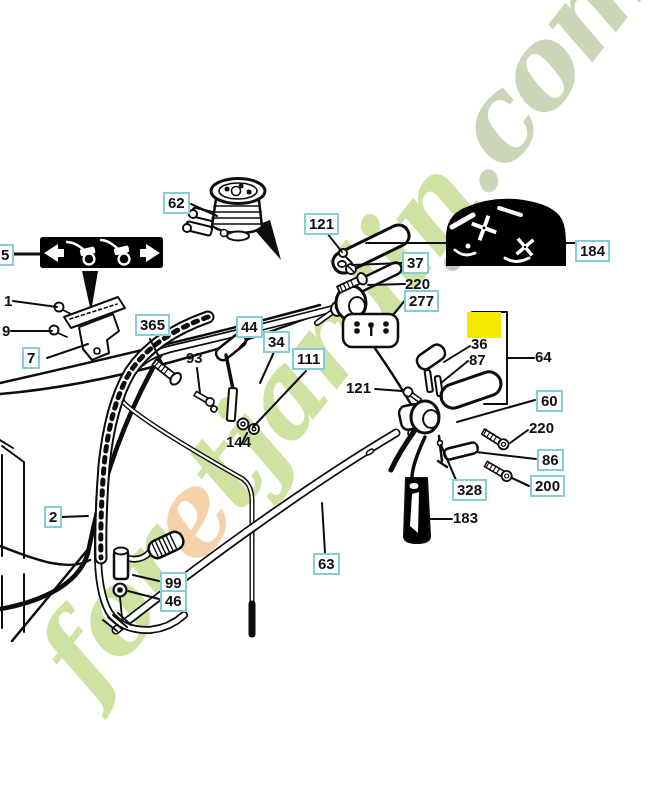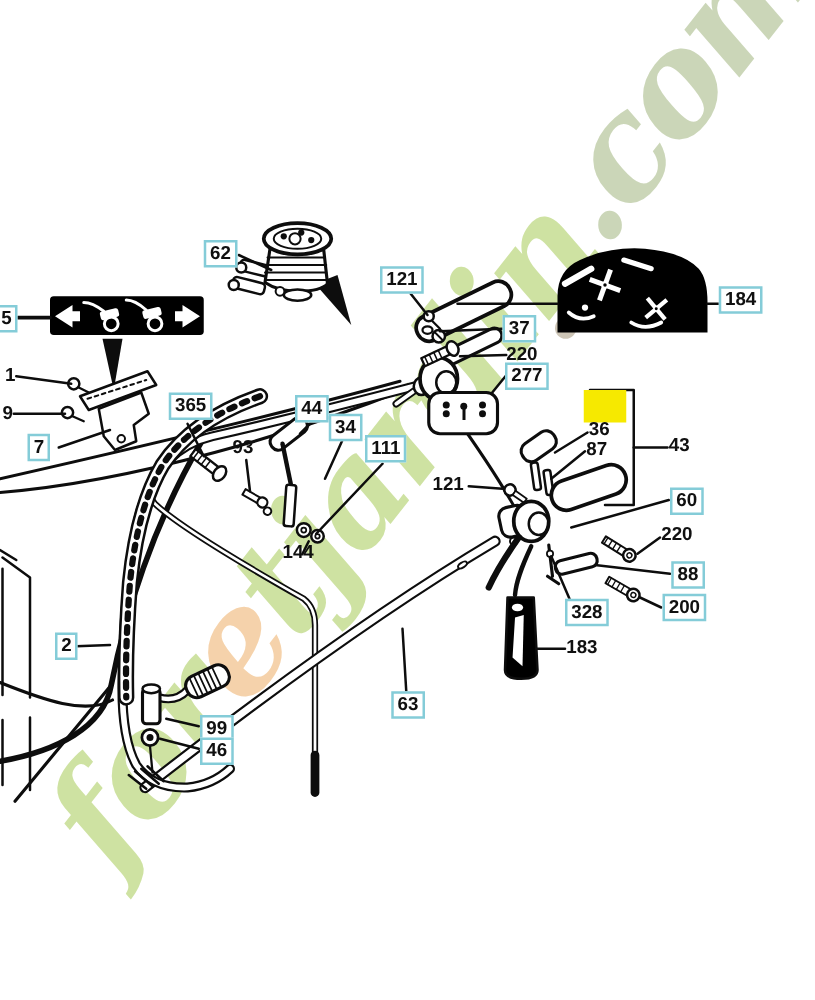--- a/index.html
+++ b/index.html
@@ -281,40 +281,40 @@
       <path d="M159,599 L128,591"></path>
       <path d="M325,553 L322,503"></path>
     </g>
   </svg>
 
   <div class="hl"></div>
 
   <div class="lbl boxed" style="left:-4px;top:244px">5</div>
   <div class="lbl boxed" style="left:163px;top:192px">62</div>
   <div class="lbl boxed" style="left:304px;top:213px">121</div>
-  <div class="lbl boxed" style="left:575px;top:229px">184</div>
+  <div class="lbl boxed" style="left:575px;top:240px">184</div>
   <div class="lbl boxed" style="left:402px;top:252px">37</div>
   <div class="lbl" style="left:405px;top:276px">220</div>
   <div class="lbl boxed" style="left:404px;top:290px">277</div>
   <div class="lbl" style="left:4px;top:293px">1</div>
   <div class="lbl" style="left:2px;top:323px">9</div>
   <div class="lbl boxed" style="left:22px;top:347px">7</div>
   <div class="lbl boxed" style="left:135px;top:314px">365</div>
   <div class="lbl" style="left:186px;top:350px">93</div>
   <div class="lbl boxed" style="left:236px;top:316px">44</div>
   <div class="lbl boxed" style="left:263px;top:331px">34</div>
   <div class="lbl boxed" style="left:292px;top:348px">111</div>
   <div class="lbl" style="left:226px;top:434px">144</div>
   <div class="lbl" style="left:471px;top:336px">36</div>
   <div class="lbl" style="left:469px;top:352px">87</div>
-  <div class="lbl" style="left:535px;top:349px">43</div>
+  <div class="lbl" style="left:535px;top:349px">64</div>
   <div class="lbl" style="left:346px;top:380px">121</div>
   <div class="lbl boxed" style="left:536px;top:390px">60</div>
   <div class="lbl" style="left:529px;top:420px">220</div>
-  <div class="lbl boxed" style="left:537px;top:449px">88</div>
+  <div class="lbl boxed" style="left:537px;top:449px">86</div>
   <div class="lbl boxed" style="left:530px;top:475px">200</div>
   <div class="lbl boxed" style="left:452px;top:479px">328</div>
   <div class="lbl" style="left:453px;top:510px">183</div>
   <div class="lbl boxed" style="left:44px;top:506px">2</div>
   <div class="lbl boxed" style="left:160px;top:572px">99</div>
   <div class="lbl boxed" style="left:160px;top:590px">46</div>
   <div class="lbl boxed" style="left:313px;top:553px">63</div>
 
 </div>
 

